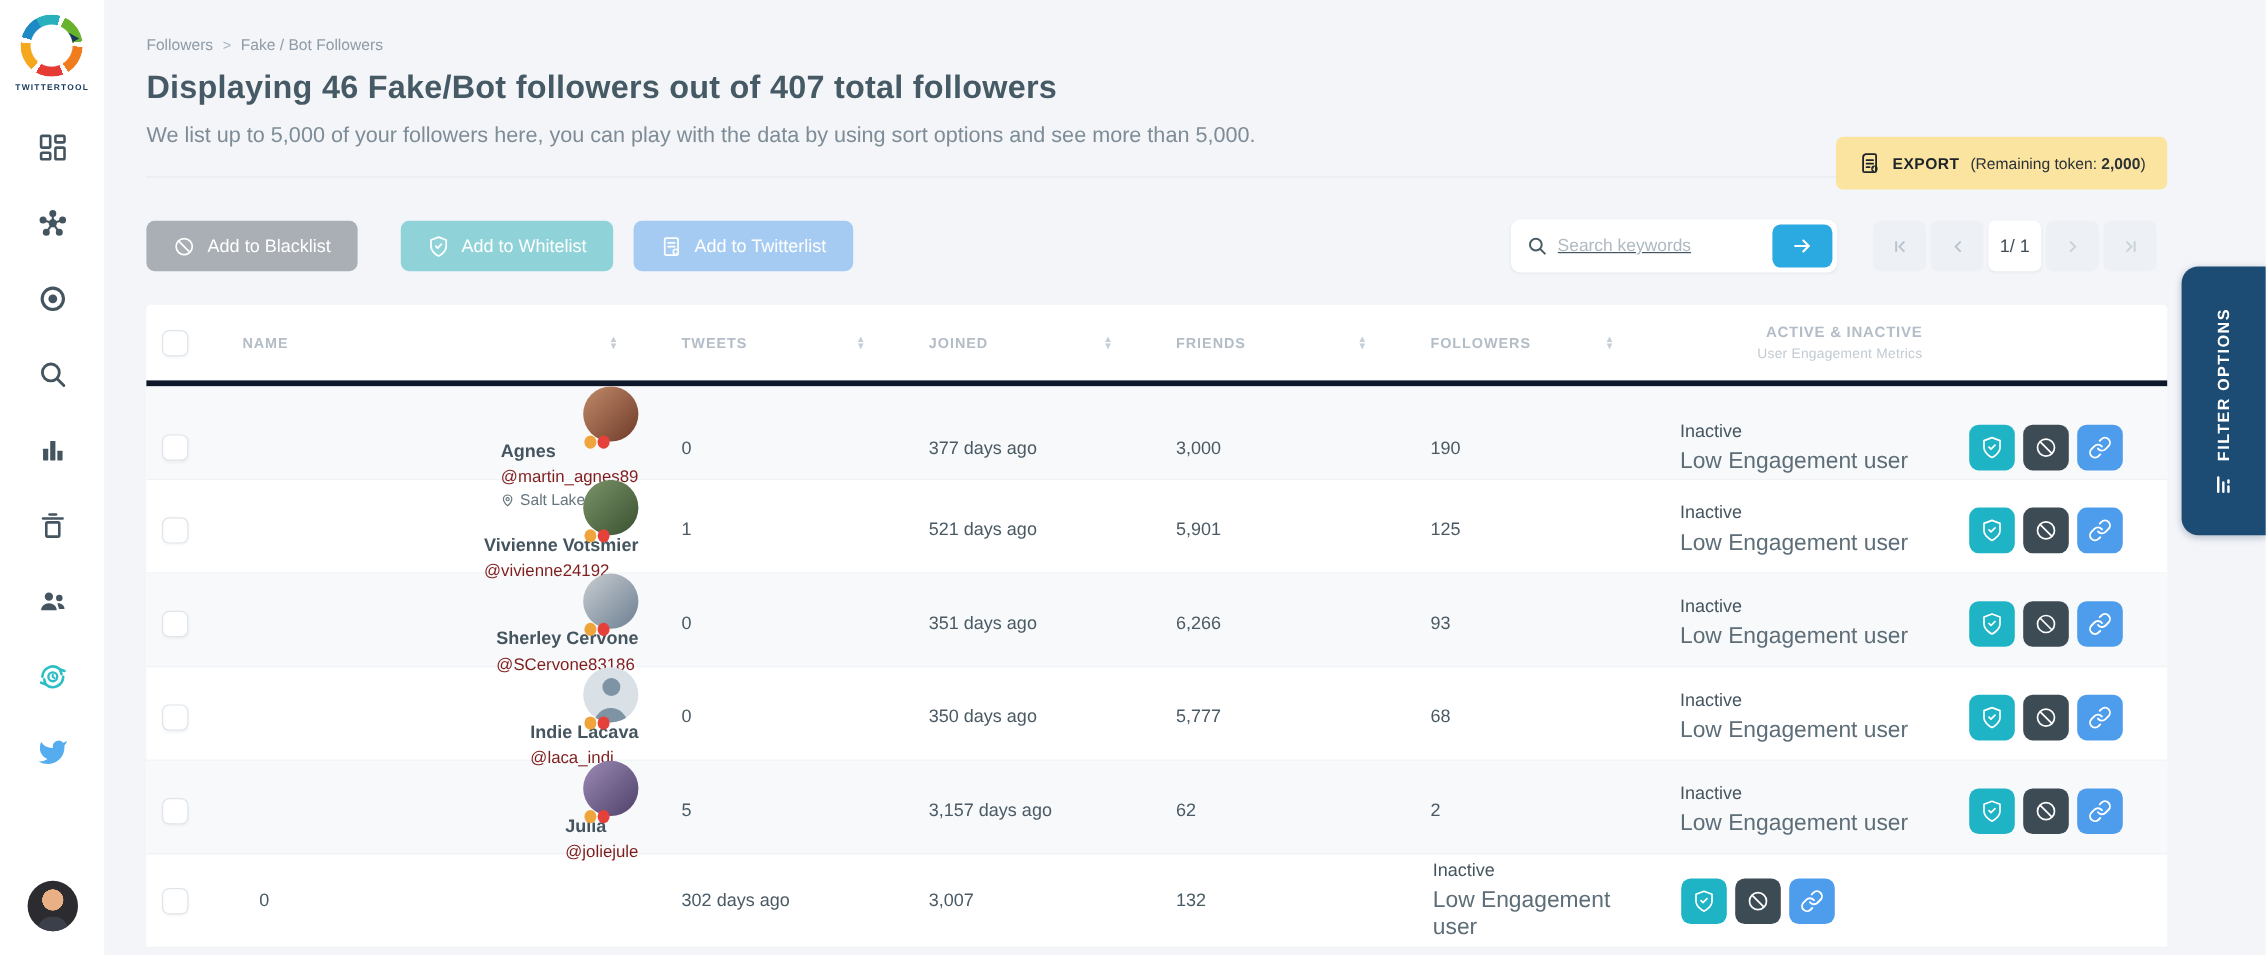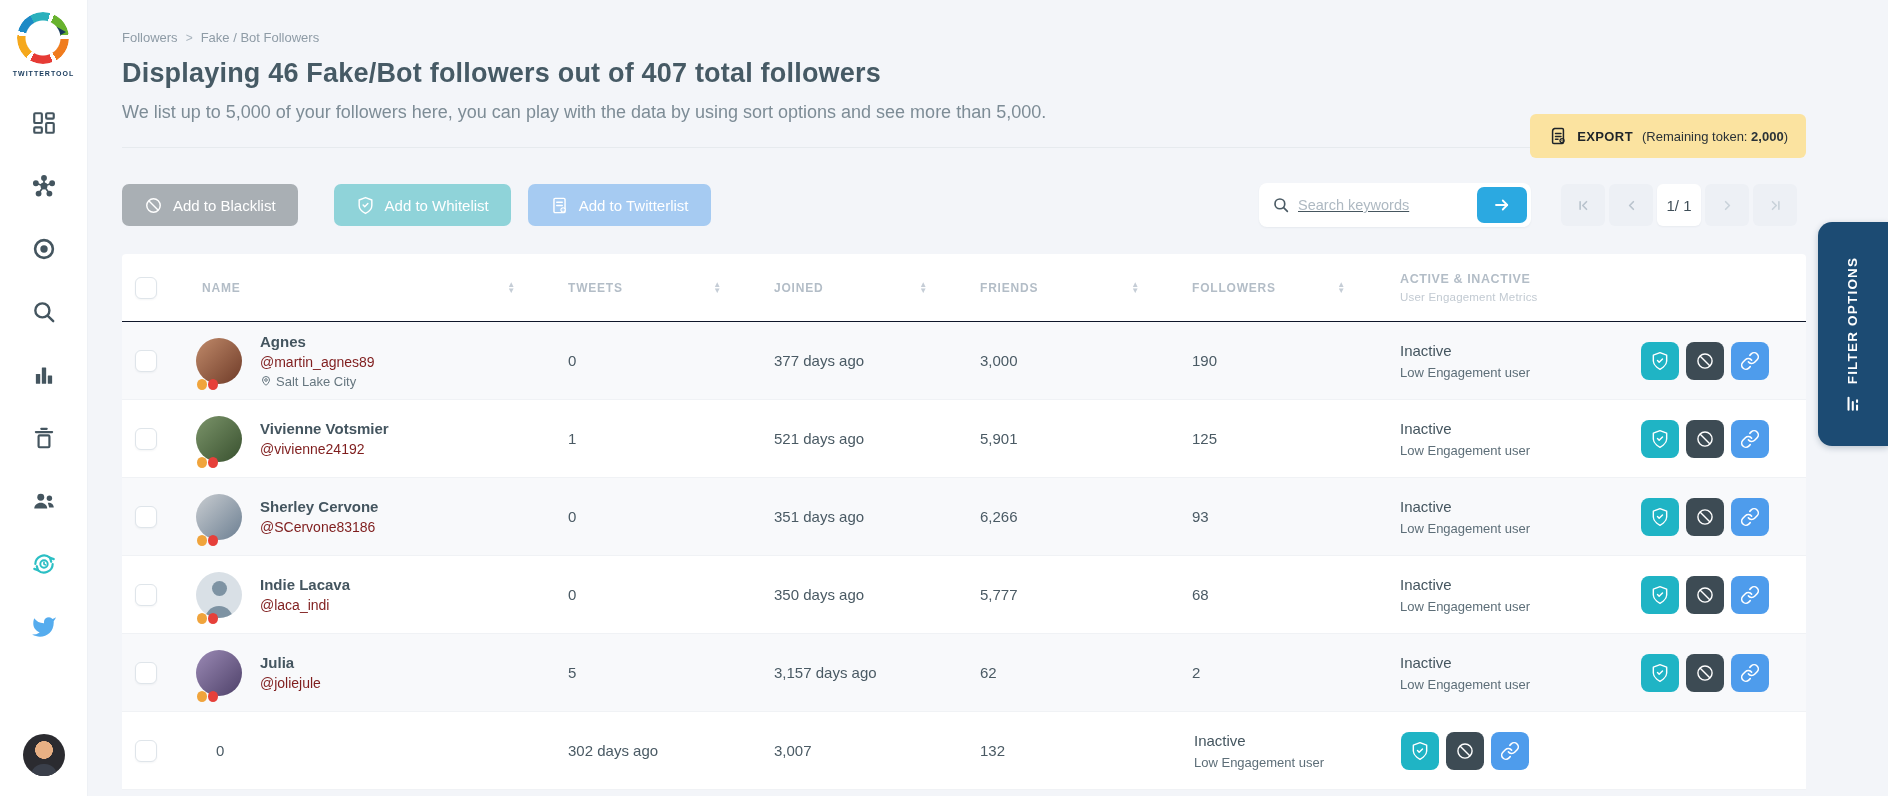--- a/index.html
+++ b/index.html
@@ -65,52 +65,52 @@
   .pagination { display:flex; gap:4px; }
   .page-btn { width:44px; height:42px; border:none; border-radius:6px; background:#EDF0F5; color:#B9C3CD;
       display:flex; align-items:center; justify-content:center; cursor:pointer; font-family:inherit; }
   .page-btn svg { width:15px; height:15px; }
   .page-btn.dim { color:#C9D2DA; }
   .page-current { background:#fff; color:#3F4E58; font-size:15px; box-shadow:0 1px 2px rgba(40,60,80,.05); cursor:default; }
 
   
   .table-card { margin-top:27px; background:#fff; border-radius:4px 4px 0 0; }
   .trow, .thead-row { display:grid; grid-template-columns:58px 352px 206px 206px 212px 206px 240px 1fr; align-items:center; }
-  .thead-row { height:68px; border-bottom:1px solid #0f172a; }
+  .thead-row { height:68px; border-bottom:5px solid #0f172a;text-align:right; }
   .th { font-size:12px; font-weight:bold; letter-spacing:.8px; color:#B3BDC7; display:flex; align-items:center; }
   .th-pad { padding-left:36px; }
   .sort { display:flex; flex-direction:column; margin-left:auto; margin-right:16px; line-height:6px; font-size:8px; color:#C5CDD6; cursor:pointer; }
   .eng-head { padding-left:38px; display:block; }
   .eng-title { font-size:12.5px; font-weight:bold; letter-spacing:.6px; color:#B3BDC7; }
   .eng-sub { margin-top:5px; font-size:11.5px; color:#C2CAD2; letter-spacing:.2px; }
   .cell-check { padding-left:13px; }
   .checkbox { width:22px; height:22px; background:#fff; border:1px solid #DFE5EA; border-radius:6px;
       box-shadow:0 1px 2px rgba(40,60,80,.05); cursor:pointer; }
   .trow { height:78px; border-bottom:1px solid #F0F2F5; }
   .trow.alt { background:#F8F9FB; }
-  .cell-name { display:flex; align-items:center; padding-left:16px; }
+  .cell-name { display:flex; align-items:flex-end; padding-left:16px;flex-direction:column; }
   .avatar-wrap { position:relative; width:46px; height:46px; flex:none; }
   .avatar { width:46px; height:46px; border-radius:50%; overflow:hidden; position:relative; cursor:pointer; }
   .avatar-default { background:#D9E0E6; }
   .avatar-default::before { content:""; position:absolute; left:50%; top:9px; width:15px; height:15px; margin-left:-7.5px;
       border-radius:50%; background:#7E93A3; }
   .avatar-default::after { content:""; position:absolute; left:50%; bottom:-5px; width:28px; height:17px; margin-left:-14px;
       border-radius:14px 14px 0 0; background:#7E93A3; }
   .dot { position:absolute; bottom:-6px; width:10px; height:11px; border-radius:50%; }
   .dot-orange { left:1px; background:#F0A43C; }
   .dot-red { left:12px; background:#E6403A; }
   .user-text { margin-left:18px; }
   .user-name { font-size:15px; font-weight:bold; color:#44555F; }
   .user-handle { margin-top:4px; font-size:14px; color:#7f1d1d; }
   .user-location { margin-top:4px; font-size:13px; color:#66767F; display:flex; align-items:center; gap:4px; }
   .user-location svg { width:12px; height:12px; }
   .cell-num { font-size:15px; color:#4A5A64; padding-left:36px; }
   .cell-status { padding-left:38px; }
   .status-main { font-size:15px; color:#44555F; }
-  .status-sub { margin-top:6px; font-size:13px; color:#5D6E78; }
+  .status-sub { margin-top:6px; font-size:19px; color:#5D6E78; }
   .cell-actions { display:flex; gap:7px; padding-left:39px; }
   .act { width:38px; height:38px; border:none; border-radius:8px; color:#fff; display:flex; align-items:center;
       justify-content:center; cursor:pointer; }
   .act svg { width:20px; height:20px; }
   .act-white { background:#1FB4C5; }
   .act-block { background:#3D4B54; }
   .act-link { background:#4E9CEC; }
 
   
   .filter-tab { position:fixed; right:0; top:222px; width:70px; height:224px; background:#1C4B73;

